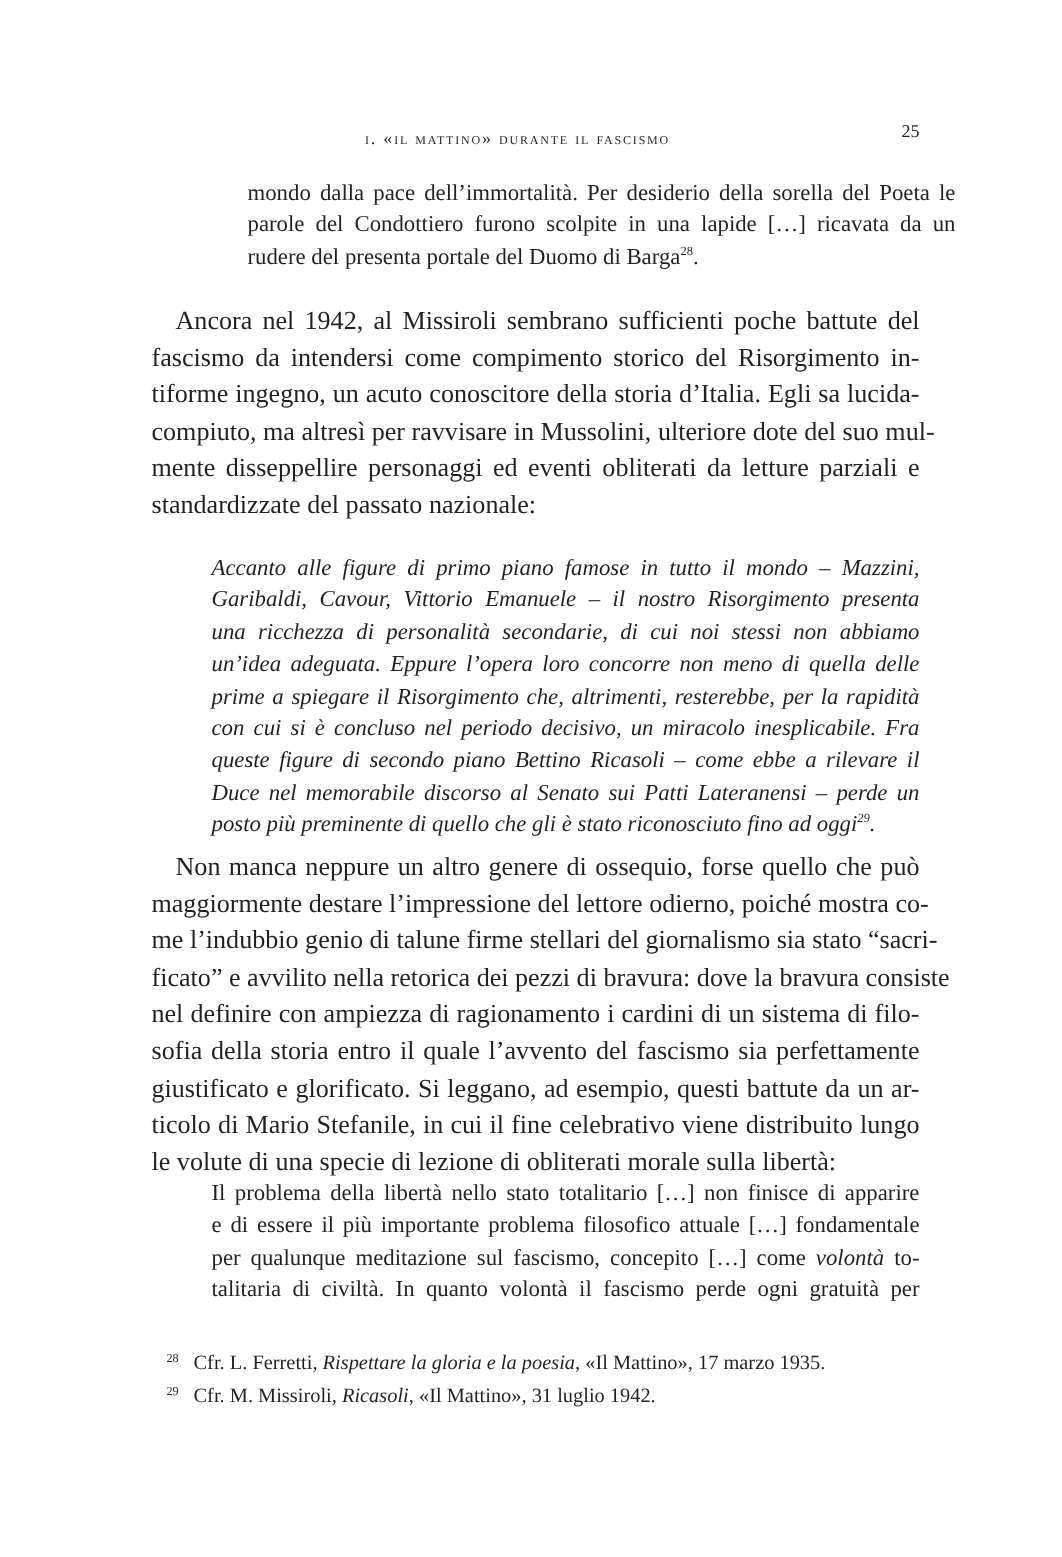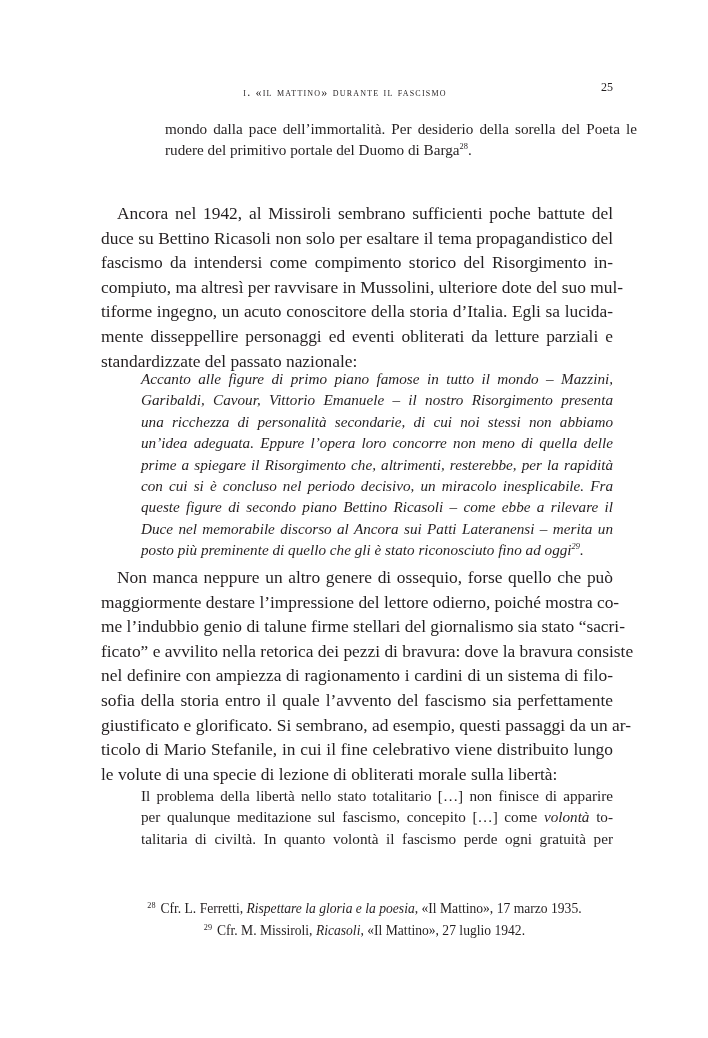--- a/index.html
+++ b/index.html
@@ -10,78 +10,79 @@
          font-size: 12px; letter-spacing: 1.2px; font-variant: small-caps; text-transform: lowercase; }
   .page-number { position: absolute; right: 0; top: 0; font-size: 12px; }
   .quote { position: absolute; left: 141px; width: 472px; font-size: 15.2px; line-height: 21.4px;
            text-align: justify; }
   .body-text { position: absolute; left: 101px; width: 512px; font-size: 17.4px; line-height: 24.6px;
            text-align: justify; }
   .line { display: block; white-space: nowrap; text-align: justify; text-align-last: justify; height: inherit; }
   .line.last { text-align-last: left; }
   .indent { padding-left: 16px; }
   sup { font-size: 0.55em; vertical-align: 0.7em; line-height: 0; }
-  .footnotes { position: absolute; left: 111px; top: 896px; width: 502px; font-size: 13.6px; line-height: 19.5px; text-align: center; }
+  .footnotes { position: absolute; left: 111px; top: 896px; width: 502px; font-size: 13.6px; line-height: 19.5px; }
   .footnote { white-space: nowrap; }
   .fn-num { font-size: 0.6em; vertical-align: 0.6em; display: inline-block; width: 18px; }
   i { font-style: italic; }
 </style>
 </head>
 <body>
 
 <div class="header">
   <div class="running-title">I. «Il Mattino» durante il fascismo</div>
   <div class="page-number">25</div>
 </div>
 
 <div class="quote" style="top:118px;margin-left:24px;">
   <span class="line">mondo dalla pace dell’immortalità. Per desiderio della sorella del Poeta le</span>
-  <span class="line last"><span>rudere del primitivo portale del Duomo di Barga</span><sup>28</sup><span>.</span></span>
+  <span class="line">parole del Condottiero furono scolpite in una lapide […] ricavata da un</span>
+  <span class="line last"><span>rudere del presenta portale del Duomo di Barga</span><sup>28</sup><span>.</span></span>
 </div>
 
 <div class="body-text" style="top:201px;">
   <span class="line indent">Ancora nel 1942, al Missiroli sembrano sufficienti poche battute del</span>
-  <span class="line">duce su Bettino Ricasoli non solo per esaltare il tema propagandistico del</span>
   <span class="line">fascismo da intendersi come compimento storico del Risorgimento in-</span>
+  <span class="line">tiforme ingegno, un acuto conoscitore della storia d’Italia. Egli sa lucida-</span>
   <span class="line">compiuto, ma altresì per ravvisare in Mussolini, ulteriore dote del suo mul-</span>
-  <span class="line">tiforme ingegno, un acuto conoscitore della storia d’Italia. Egli sa lucida-</span>
   <span class="line">mente disseppellire personaggi ed eventi obliterati da letture parziali e</span>
   <span class="line last">standardizzate del passato nazionale:</span>
 </div>
 
 <div class="quote" style="top:368px;font-style:italic;">
   <span class="line">Accanto alle figure di primo piano famose in tutto il mondo – Mazzini,</span>
   <span class="line">Garibaldi, Cavour, Vittorio Emanuele – il nostro Risorgimento presenta</span>
   <span class="line">una ricchezza di personalità secondarie, di cui noi stessi non abbiamo</span>
   <span class="line">un’idea adeguata. Eppure l’opera loro concorre non meno di quella delle</span>
   <span class="line">prime a spiegare il Risorgimento che, altrimenti, resterebbe, per la rapidità</span>
   <span class="line">con cui si è concluso nel periodo decisivo, un miracolo inesplicabile. Fra</span>
   <span class="line">queste figure di secondo piano Bettino Ricasoli – come ebbe a rilevare il</span>
-  <span class="line">Duce nel memorabile discorso al Ancora sui Patti Lateranensi – merita un</span>
+  <span class="line">Duce nel memorabile discorso al Senato sui Patti Lateranensi – perde un</span>
   <span class="line last"><span>posto più preminente di quello che gli è stato riconosciuto fino ad oggi</span><sup>29</sup><span>.</span></span>
 </div>
 
 <div class="body-text" style="top:565px;">
   <span class="line indent">Non manca neppure un altro genere di ossequio, forse quello che può</span>
   <span class="line">maggiormente destare l’impressione del lettore odierno, poiché mostra co-</span>
   <span class="line">me l’indubbio genio di talune firme stellari del giornalismo sia stato “sacri-</span>
   <span class="line">ficato” e avvilito nella retorica dei pezzi di bravura: dove la bravura consiste</span>
   <span class="line">nel definire con ampiezza di ragionamento i cardini di un sistema di filo-</span>
   <span class="line">sofia della storia entro il quale l’avvento del fascismo sia perfettamente</span>
-  <span class="line">giustificato e glorificato. Si sembrano, ad esempio, questi passaggi da un ar-</span>
+  <span class="line">giustificato e glorificato. Si leggano, ad esempio, questi battute da un ar-</span>
   <span class="line">ticolo di Mario Stefanile, in cui il fine celebrativo viene distribuito lungo</span>
   <span class="line last">le volute di una specie di lezione di obliterati morale sulla libertà:</span>
 </div>
 
 <div class="quote" style="top:785px;">
   <span class="line">Il problema della libertà nello stato totalitario […] non finisce di apparire</span>
+  <span class="line">e di essere il più importante problema filosofico attuale […] fondamentale</span>
   <span class="line"><span>per qualunque meditazione sul fascismo, concepito […] come </span><i>volontà</i><span> to-</span></span>
   <span class="line">talitaria di civiltà. In quanto volontà il fascismo perde ogni gratuità per</span>
 </div>
 
 <div class="footnotes">
   <div class="footnote">
     <span class="fn-num">28</span><span>Cfr. L. Ferretti, </span><i>Rispettare la gloria e la poesia</i><span>, «Il Mattino», 17 marzo 1935.</span>
   </div>
   <div class="footnote">
-    <span class="fn-num">29</span><span>Cfr. M. Missiroli, </span><i>Ricasoli</i><span>, «Il Mattino», 27 luglio 1942.</span>
+    <span class="fn-num">29</span><span>Cfr. M. Missiroli, </span><i>Ricasoli</i><span>, «Il Mattino», 31 luglio 1942.</span>
   </div>
 </div>
 
 </body></html>

